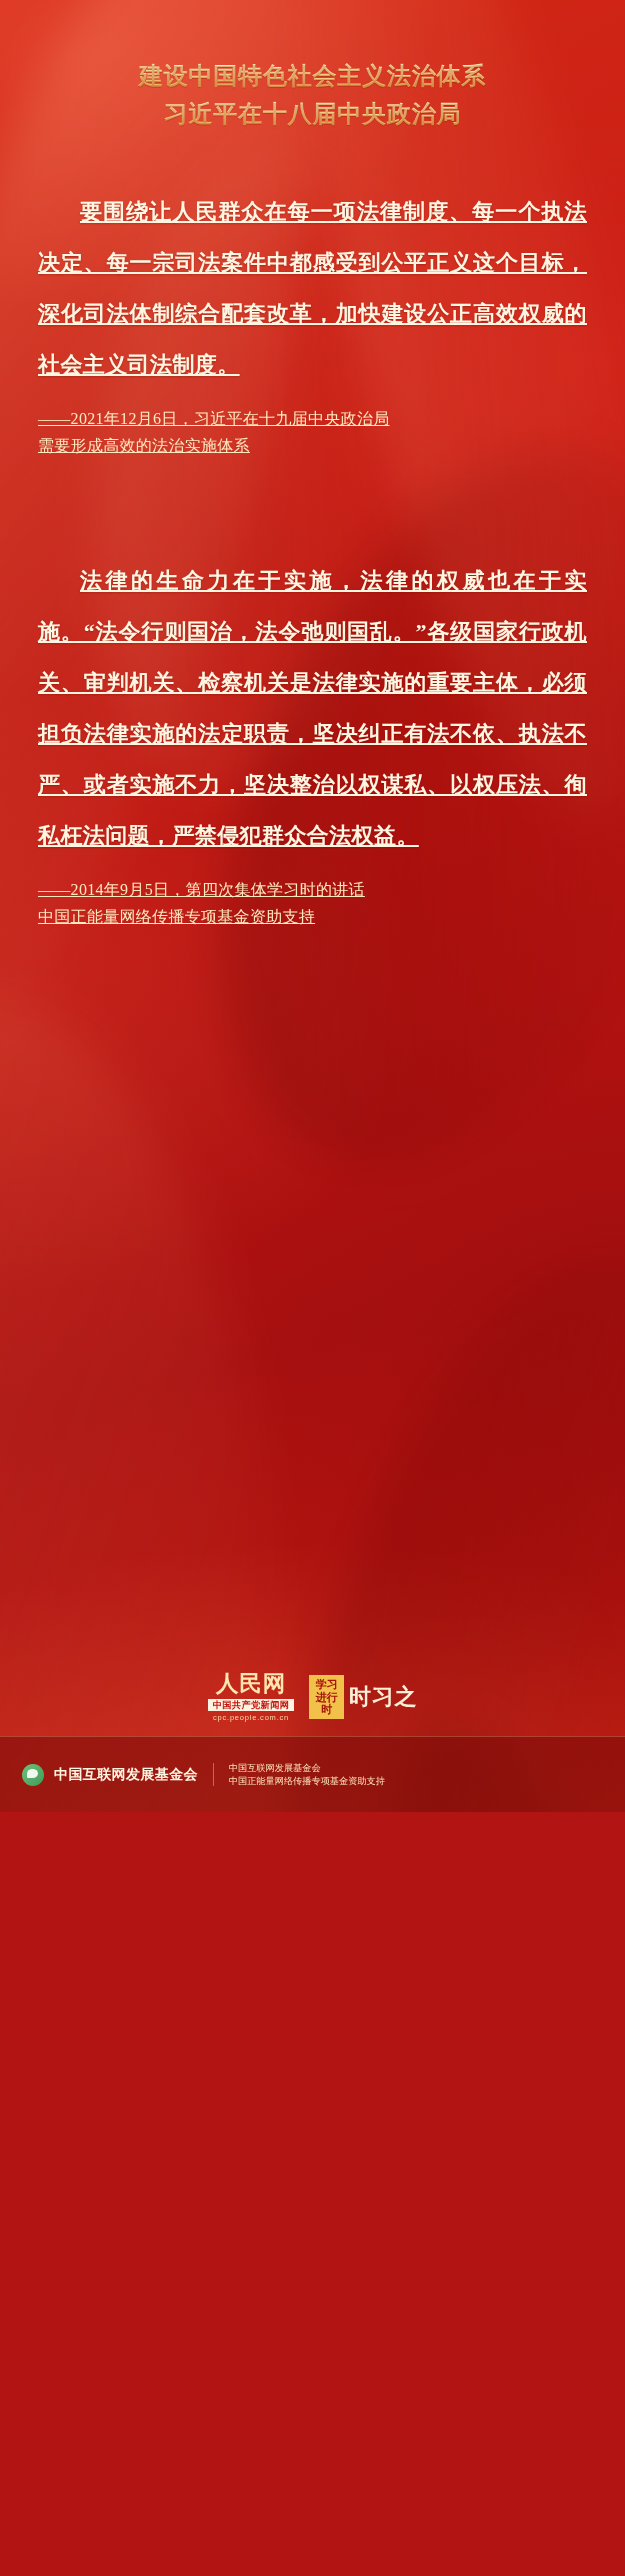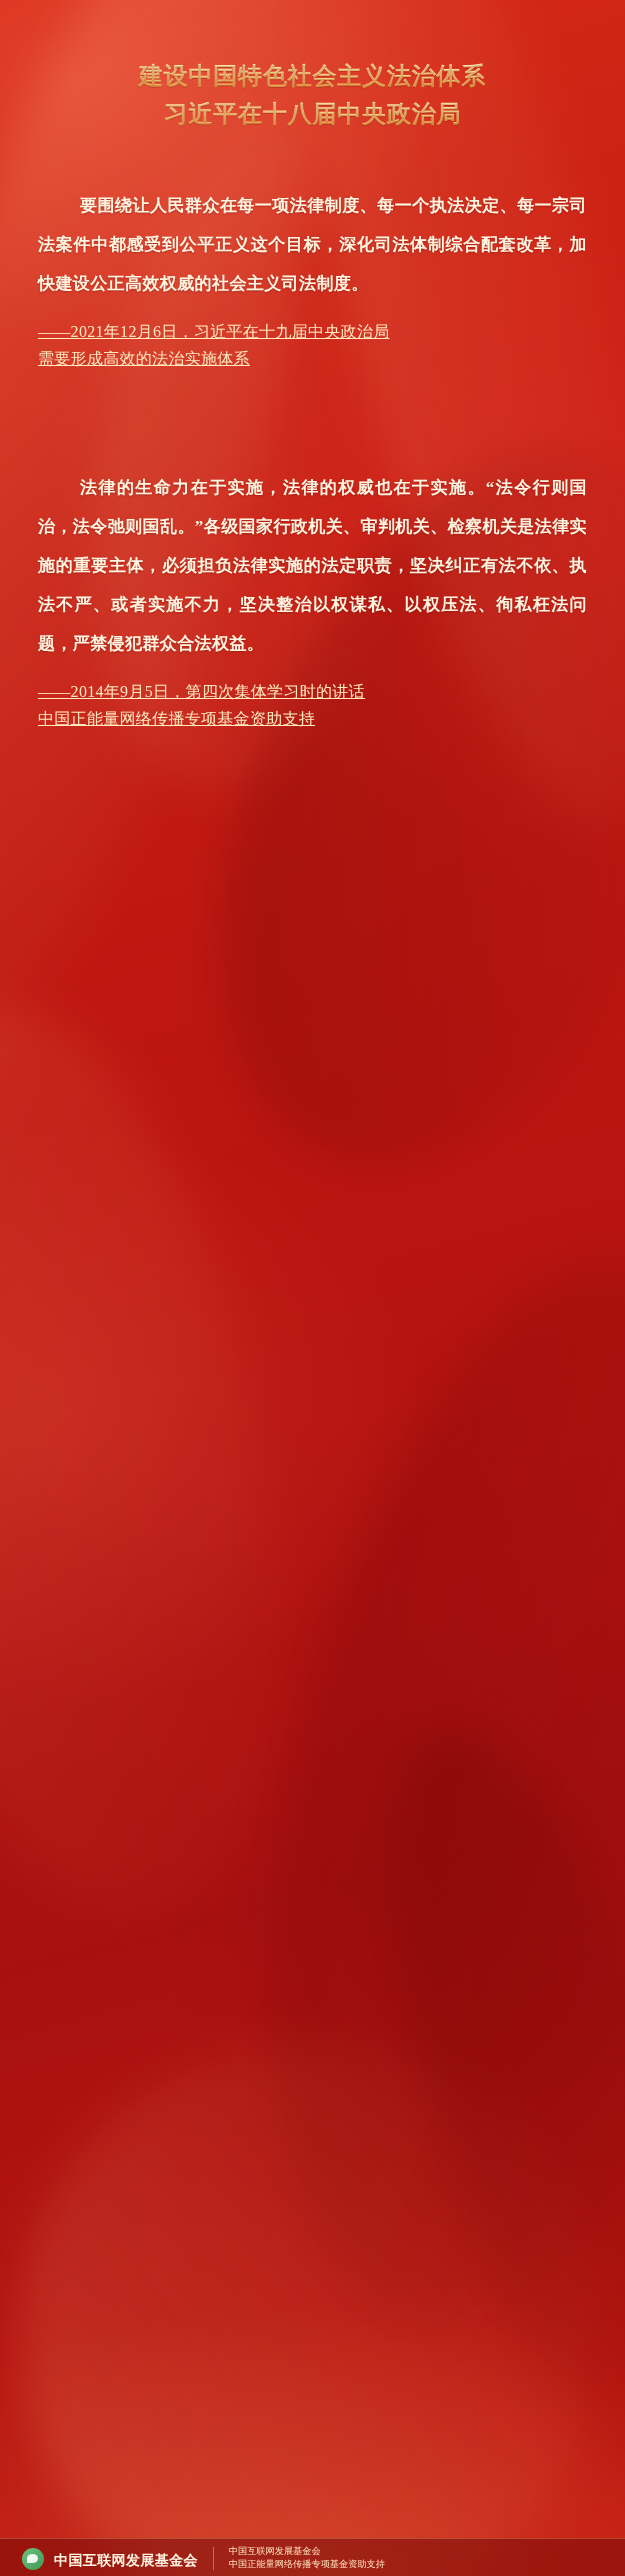--- a/index.html
+++ b/index.html
@@ -9,21 +9,21 @@
   body {
     width: 625px;
     height: 2576px;
     font-family: "Liberation Sans", sans-serif;
     background: #b21414;
     overflow: hidden;
   }
   .poster {
     position: relative;
     width: 625px;
-    height: 2576px;
+    height: 1812px;
     background:
       radial-gradient(ellipse 584px 417px at 12% 3%, rgba(255,120,90,0.30), rgba(255,120,90,0) 62%),
       radial-gradient(ellipse 750px 584px at 95% 20%, rgba(220,40,30,0.55), rgba(220,40,30,0) 60%),
       radial-gradient(ellipse 667px 500px at 5% 55%, rgba(255,110,80,0.18), rgba(255,110,80,0) 60%),
       radial-gradient(ellipse 750px 667px at 100% 78%, rgba(150,10,10,0.45), rgba(150,10,10,0) 62%),
       radial-gradient(ellipse 834px 417px at 50% 100%, rgba(255,150,90,0.22), rgba(255,150,90,0) 65%),
       linear-gradient(165deg, #d62a17 0%, #c41c12 22%, #ba1410 48%, #a81010 72%, #c2180f 100%);
     overflow: hidden;
   }
   
@@ -88,27 +88,28 @@
     text-shadow: 0 0.8px 0 rgba(120,20,0,0.25);
   }
 
   
   .quote-block {
     margin-top: 0;
   }
   .quote-text {
     font-family: "Liberation Serif", serif;
     font-weight: bold;
-    font-size: 17px;
-    line-height: 39px;
+    font-size: 22px;
+    line-height: 51px;
     color: #fff6e2;
     text-indent: 42px;
     text-align: justify;
     letter-spacing: 0.4px;
     text-shadow: 0 0.8px 1.7px rgba(110,10,0,0.35);
+    text-decoration: underline;
   }
   .attrib {
     font-family: "Liberation Serif", serif;
     font-size: 16px;
     line-height: 27px;
     color: #ffe9bf;
     letter-spacing: 0.3px;
     text-align: left;
     text-decoration: underline;
   }
@@ -178,22 +179,22 @@
     font-family: "Liberation Serif", serif;
     font-weight: bold;
     font-size: 22px;
     color: #fdf0d8;
     letter-spacing: 0.8px;
   }
   .footer-bar {
     background: rgba(120,10,8,0.55);
     border-top: 0.8px solid rgba(255,220,160,0.25);
     display: flex;
-    align-items: flex-end;
-    padding: 6px 22px;
+    align-items: center;
+    padding: 25px 22px;
     gap: 10px;
   }
   .fund-mark {
     width: 22px; height: 22px;
     border-radius: 50%;
     background: linear-gradient(135deg, #6fc17a, #3f9a58);
     position: relative;
     flex: 0 0 auto;
   }
   .fund-mark::after {
@@ -269,20 +270,37 @@
       <div class="attrib">中国正能量网络传播专项基金资助支持</div>
     </div>
 
     <div class="gap-2"></div>
     <div class="gap-1"></div>
 
 
   </div>
 
   <div class="footer">
+    <div class="footer-logos">
+
+      <div class="people-logo">
+        <div class="people-cn">人民网</div>
+        <div class="people-strap">中国共产党新闻网</div>
+        <div class="people-url">cpc.people.com.cn</div>
+      </div>
+
+      <div class="shixi">
+        <div class="shixi-badge">
+          <div>学习</div>
+          <div>进行时</div>
+        </div>
+        <div class="shixi-text">时习之</div>
+      </div>
+
+    </div>
 
     <div class="footer-bar">
       <div class="fund-mark"></div>
       <div class="fund-name">中国互联网发展基金会</div>
       <div class="fund-div"></div>
       <div class="fund-lines">
         <div>中国互联网发展基金会</div>
         <div>中国正能量网络传播专项基金资助支持</div>
       </div>
     </div>

